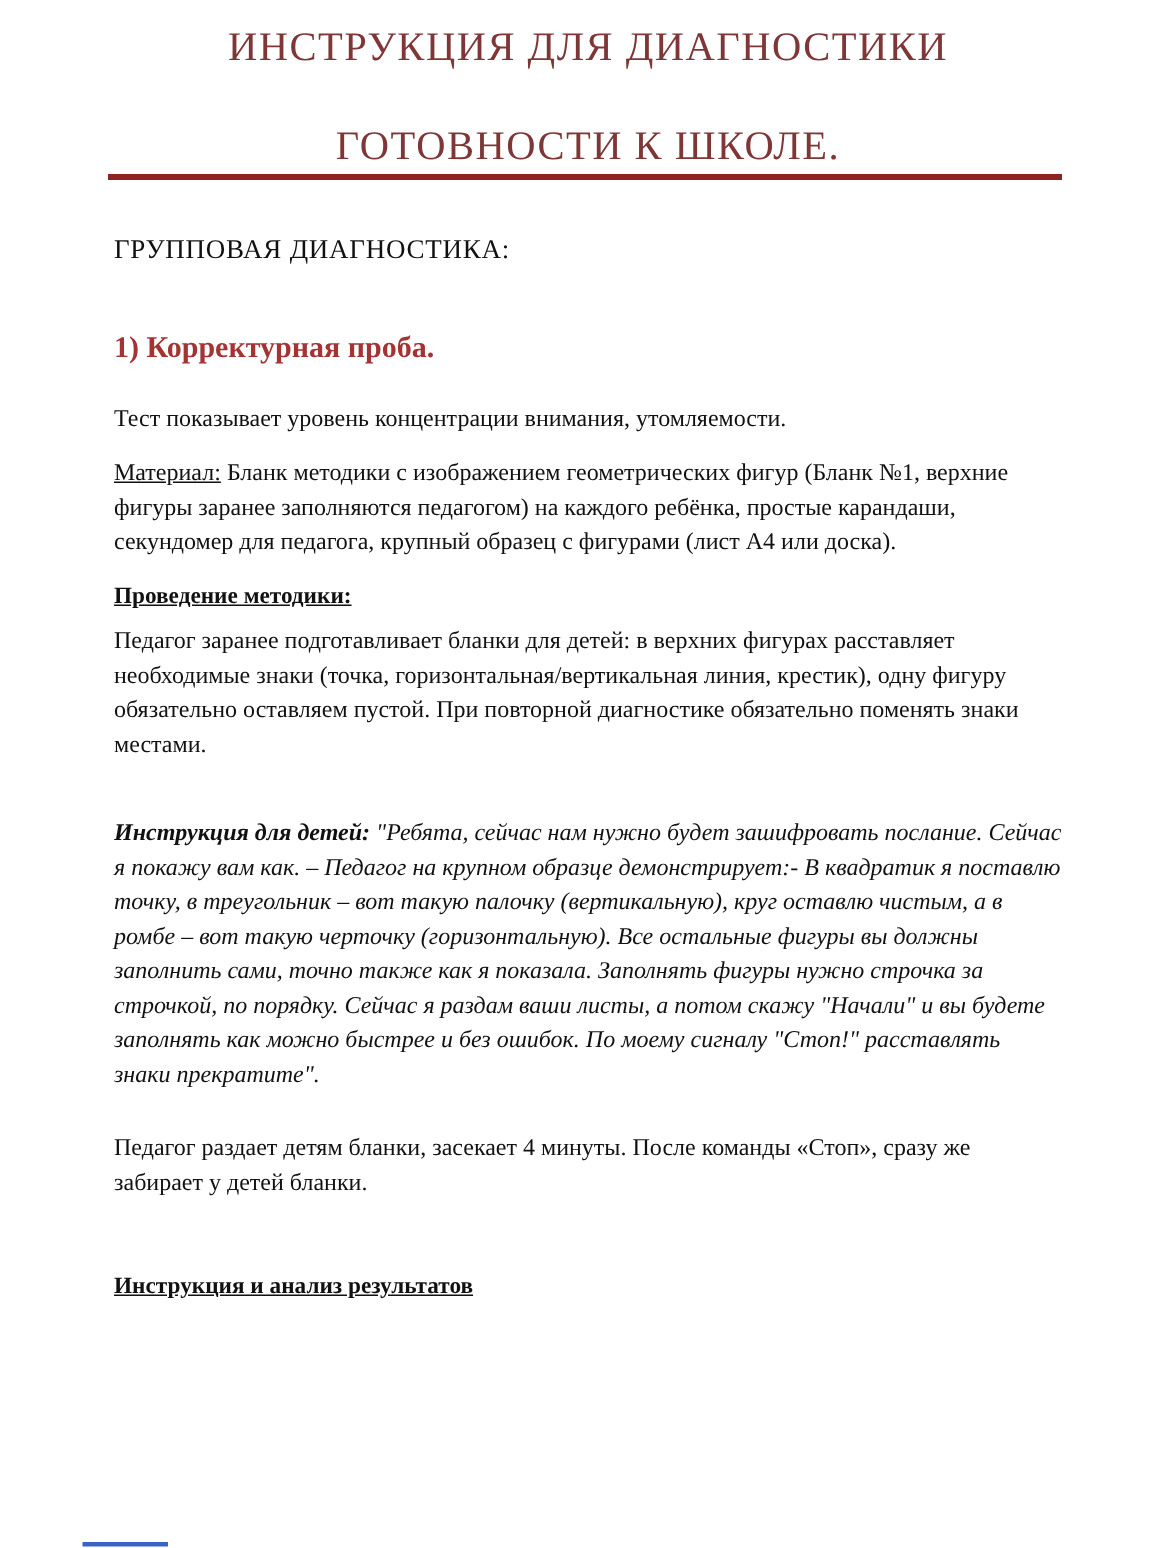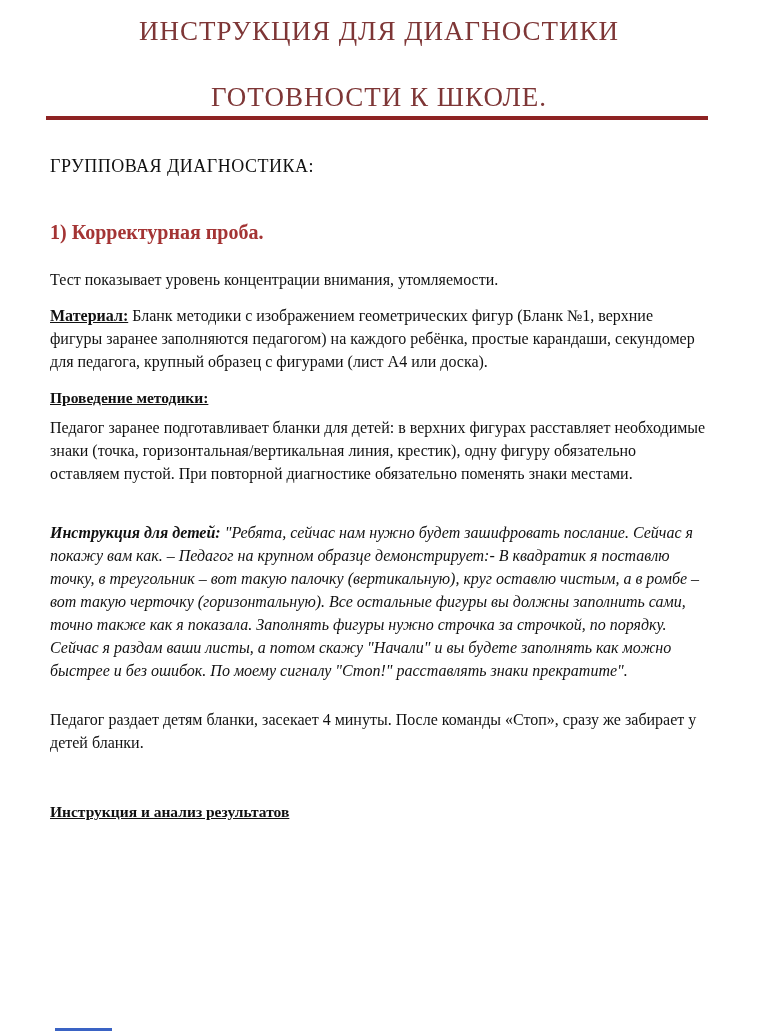--- a/index.html
+++ b/index.html
@@ -11,21 +11,21 @@
   html,body{margin:0;padding:0;}
   body{
     width:768px;height:1032px;
     background:#ffffff;
     font-family:"Liberation Serif", serif;
     color:var(--body-color);
     position:relative;
     overflow:hidden;
   }
   .page{
-    padding:16px 60px 0 50px;
+    padding:16px 60px 0 76px;
   }
   .doc-title{
     text-align:center;
     color:var(--title-color);
     font-size:27px;
     font-weight:normal;
     letter-spacing:1px;
     line-height:31px;
     margin:0;
   }
@@ -49,21 +49,21 @@
     font-weight:bold;
     margin:44px 0 0 0;
   }
   p{
     font-size:16px;
     line-height:23px;
     margin:0;
   }
   .intro{margin-top:24px;}
   .material{margin-top:13px;}
-  .lead-bold{font-weight:bold;text-decoration:underline;}
+  .lead-bold{font-weight:normal;text-decoration:underline;}
   .minor-heading{
     font-size:15.5px;
     font-weight:bold;
     text-decoration:underline;
     margin:16px 0 0 0;
   }
   .procedure-text{margin-top:9px;}
   .instruction{
     margin-top:36px;
     font-style:italic;

